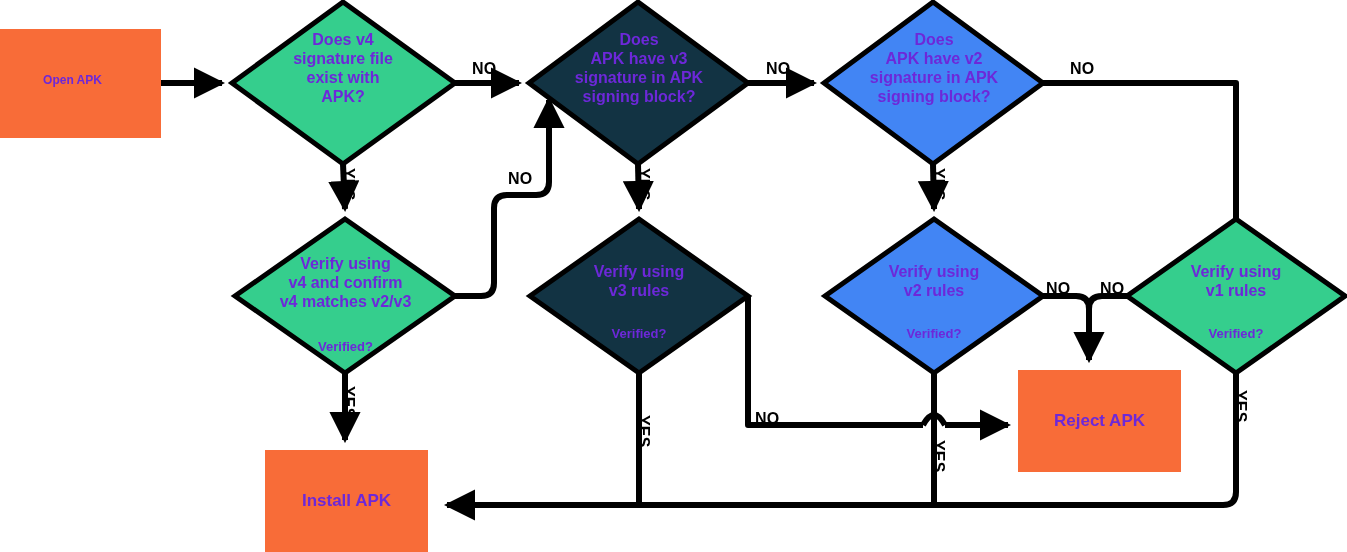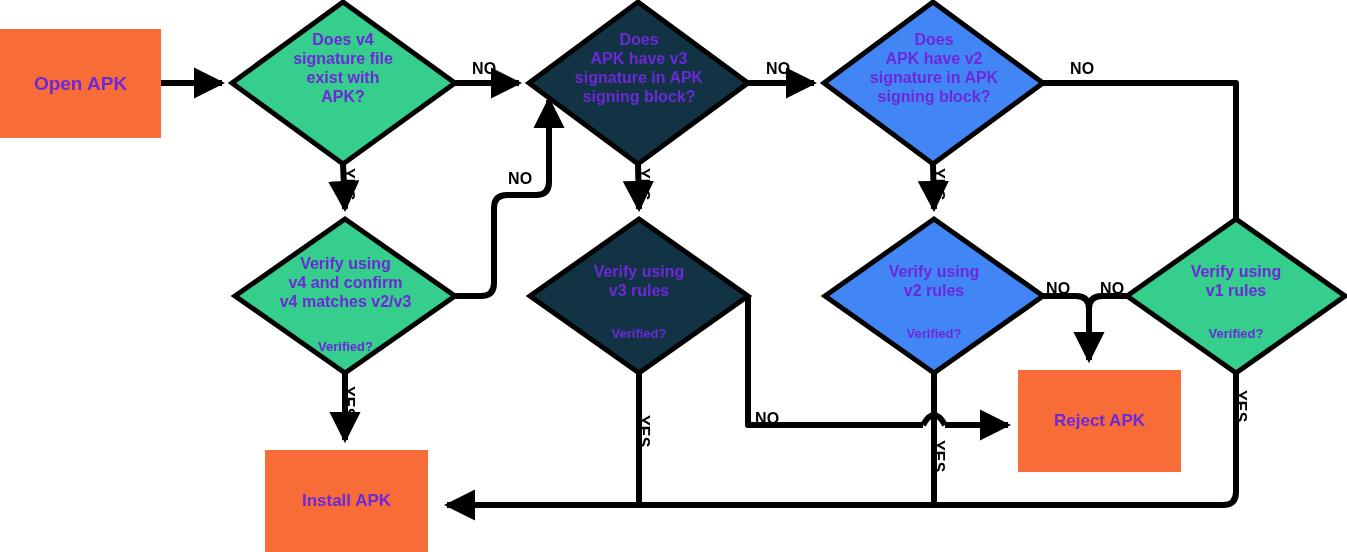--- a/index.html
+++ b/index.html
@@ -109,21 +109,21 @@
       <path d="M 934 373 L 934 505 L 447 505"></path>
 
       <path d="M 1043 296 L 1076 296 Q 1089 296 1089 309 L 1089 360" marker-end="url(#arrow)"></path>
 
       <path d="M 1127 296 L 1102 296 Q 1089 296 1089 309 L 1089 360"></path>
 
       <path d="M 1236 373 L 1236 492 Q 1236 505 1223 505 L 447 505"></path>
     </g>
   </svg>
 
-  <div class="node-label" style="left:8px; top:73px; width:145px; font-size:19px;">Open APK</div>
+  <div class="node-label" style="left:0px; top:73px; width:145px; font-size:12px;">Open APK</div>
 
   <div class="node-label" style="left:253px; top:31px; width:180px; font-size:16px;">Does v4
 signature file
 exist with
 APK?</div>
 
   <div class="node-label" style="left:543px; top:31px; width:192px; font-size:16px;">Does
 APK have v3
 signature in APK
 signing block?</div>

